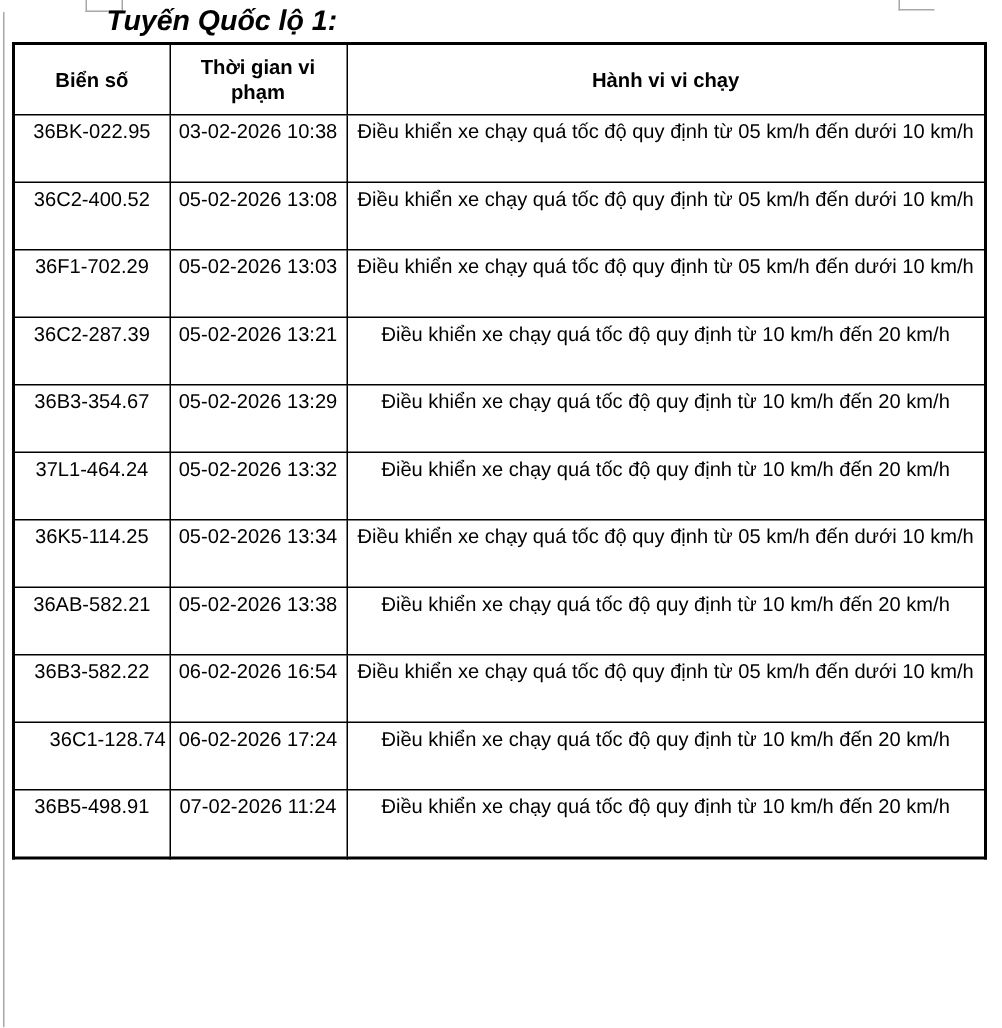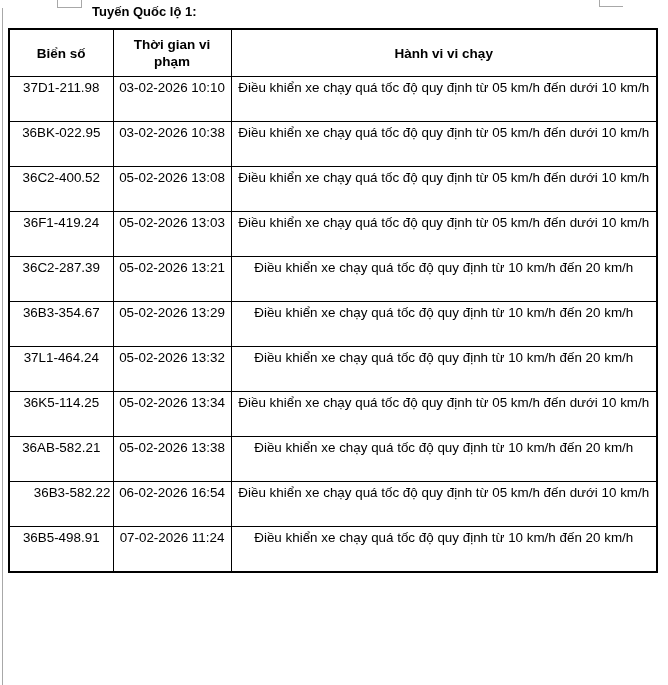--- a/index.html
+++ b/index.html
@@ -37,24 +37,25 @@
     position: absolute;
     left: 599px;
     top: -2px;
     width: 23px;
     height: 8px;
     border-left: 1px solid #a8a8a8;
     border-bottom: 1px solid #a8a8a8;
   }
   .doc-title {
     position: absolute;
-    left: 92px;
+    left: 71px;
     top: 4px;
-    font-size: 13px;
+    font-size: 19px;
     font-weight: bold;
+    font-style: italic;
     color: #000000;
     white-space: nowrap;
   }
   table.violations {
     position: absolute;
     left: 8px;
     top: 28px;
     width: 648px;
     border-collapse: collapse;
     table-layout: fixed;
@@ -113,36 +114,31 @@
     </colgroup>
     <thead>
       <tr>
         <th>Biển số</th>
         <th>Thời gian vi phạm</th>
         <th>Hành vi vi chạy</th>
       </tr>
     </thead>
     <tbody>
       <tr>
-        <td class="plate-cell">37D1-211.98</td>
-        <td class="time-cell">03-02-2026 10:10</td>
-        <td class="violation-cell">Điều khiển xe chạy quá tốc độ quy định từ 05 km/h đến dưới 10 km/h</td>
-      </tr>
-      <tr>
         <td class="plate-cell">36BK-022.95</td>
         <td class="time-cell">03-02-2026 10:38</td>
         <td class="violation-cell">Điều khiển xe chạy quá tốc độ quy định từ 05 km/h đến dưới 10 km/h</td>
       </tr>
       <tr>
         <td class="plate-cell">36C2-400.52</td>
         <td class="time-cell">05-02-2026 13:08</td>
         <td class="violation-cell">Điều khiển xe chạy quá tốc độ quy định từ 05 km/h đến dưới 10 km/h</td>
       </tr>
       <tr>
-        <td class="plate-cell">36F1-419.24</td>
+        <td class="plate-cell">36F1-702.29</td>
         <td class="time-cell">05-02-2026 13:03</td>
         <td class="violation-cell">Điều khiển xe chạy quá tốc độ quy định từ 05 km/h đến dưới 10 km/h</td>
       </tr>
       <tr>
         <td class="plate-cell">36C2-287.39</td>
         <td class="time-cell">05-02-2026 13:21</td>
         <td class="violation-cell">Điều khiển xe chạy quá tốc độ quy định từ 10 km/h đến 20 km/h</td>
       </tr>
       <tr>
         <td class="plate-cell">36B3-354.67</td>
@@ -163,19 +159,24 @@
         <td class="plate-cell">36AB-582.21</td>
         <td class="time-cell">05-02-2026 13:38</td>
         <td class="violation-cell">Điều khiển xe chạy quá tốc độ quy định từ 10 km/h đến 20 km/h</td>
       </tr>
       <tr>
         <td class="plate-cell">36B3-582.22</td>
         <td class="time-cell">06-02-2026 16:54</td>
         <td class="violation-cell">Điều khiển xe chạy quá tốc độ quy định từ 05 km/h đến dưới 10 km/h</td>
       </tr>
       <tr>
+        <td class="plate-cell">36C1-128.74</td>
+        <td class="time-cell">06-02-2026 17:24</td>
+        <td class="violation-cell">Điều khiển xe chạy quá tốc độ quy định từ 10 km/h đến 20 km/h</td>
+      </tr>
+      <tr>
         <td class="plate-cell">36B5-498.91</td>
         <td class="time-cell">07-02-2026 11:24</td>
         <td class="violation-cell">Điều khiển xe chạy quá tốc độ quy định từ 10 km/h đến 20 km/h</td>
       </tr>
     </tbody>
   </table>
 </div>
 
 </body></html>

